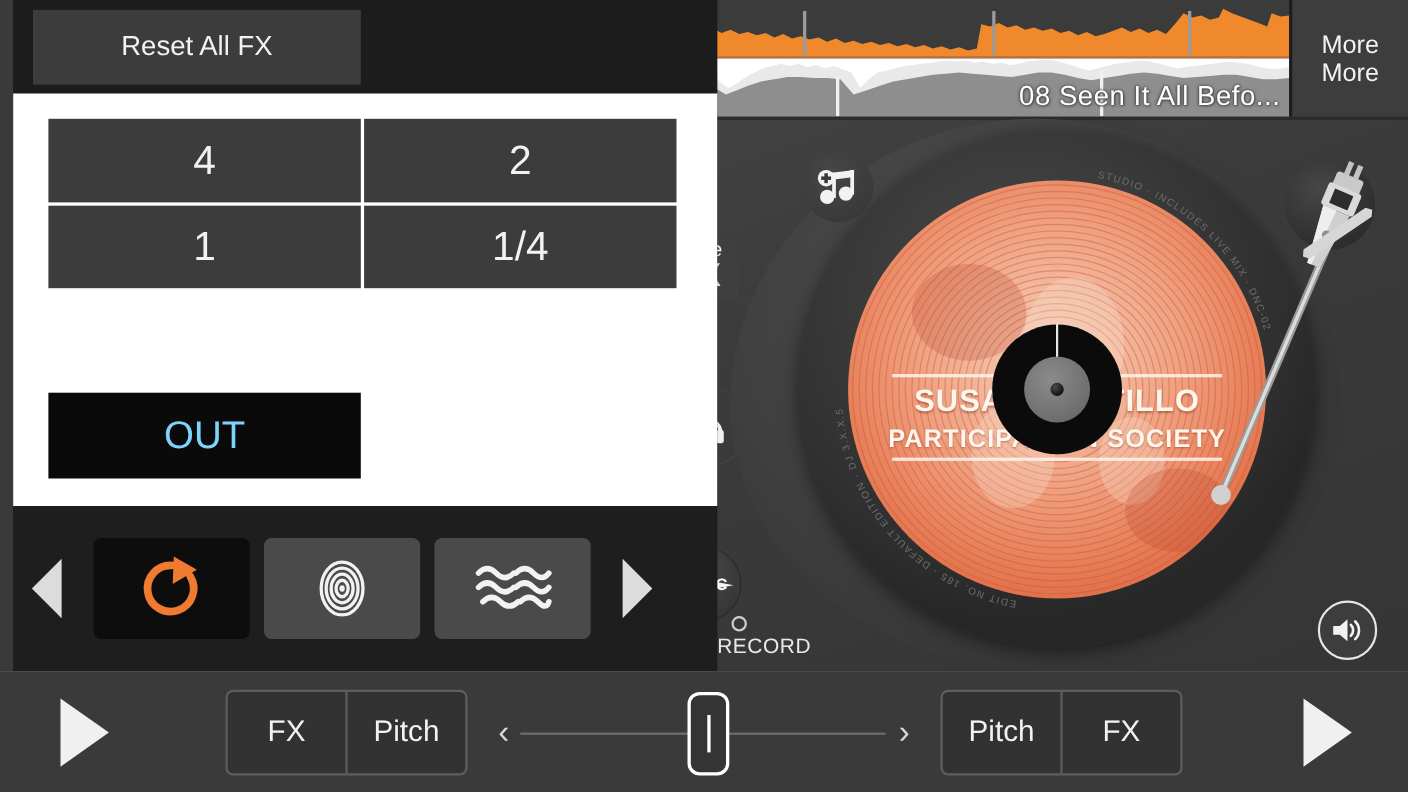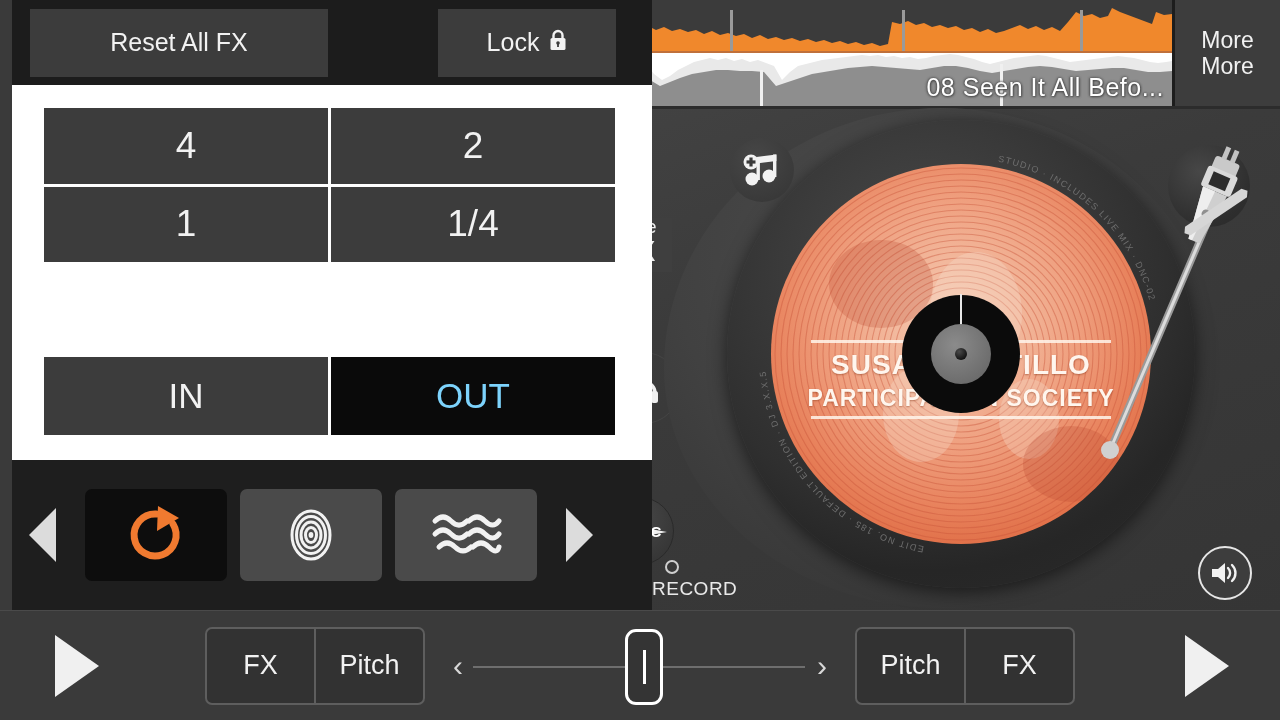--- a/index.html
+++ b/index.html
@@ -407,31 +407,20 @@
       </svg>
     </div>
   </div>
 
   <div class="fx-panel">
 
     <div class="fx-top">
       <div class="fx-top-btn btn-reset">
         <span>Reset All FX</span>
       </div>
-      <div class="fx-top-btn btn-lock">
-        <span>Lock</span>
-        <span class="lock-glyph">
-          <svg width="18" height="22" viewBox="0 0 18 22">
-            <path d="M4.5 9 V6.5 a4.5 4.5 0 0 1 9 0 V9" stroke="#f2f2f2" stroke-width="2.4" fill="none"></path>
-            <rect x="1.5" y="9" width="15" height="12" rx="1.6" fill="#f2f2f2"></rect>
-            <circle cx="9" cy="14" r="1.8" fill="#3c3c3c"></circle>
-            <rect x="8.1" y="14" width="1.8" height="4" fill="#3c3c3c"></rect>
-          </svg>
-        </span>
-      </div>
     </div>
 
     <div class="fx-body">
       <div class="grid-wrap">
         <div class="grid">
           <div class="cell">
               <span>4</span>
             </div>
           <div class="cell">
               <span>2</span>
@@ -440,23 +429,20 @@
               <span>1</span>
             </div>
           <div class="cell">
               <span>1/4</span>
             </div>
         </div>
       </div>
 
       <div class="inout-wrap">
         <div class="inout">
-          <div class="io">
-              <span>IN</span>
-            </div>
           <div class="io active">
               <span>OUT</span>
             </div>
         </div>
       </div>
     </div>
 
     <div class="fx-select">
       <div class="arrow-btn">
         <div class="tri-left"></div>

